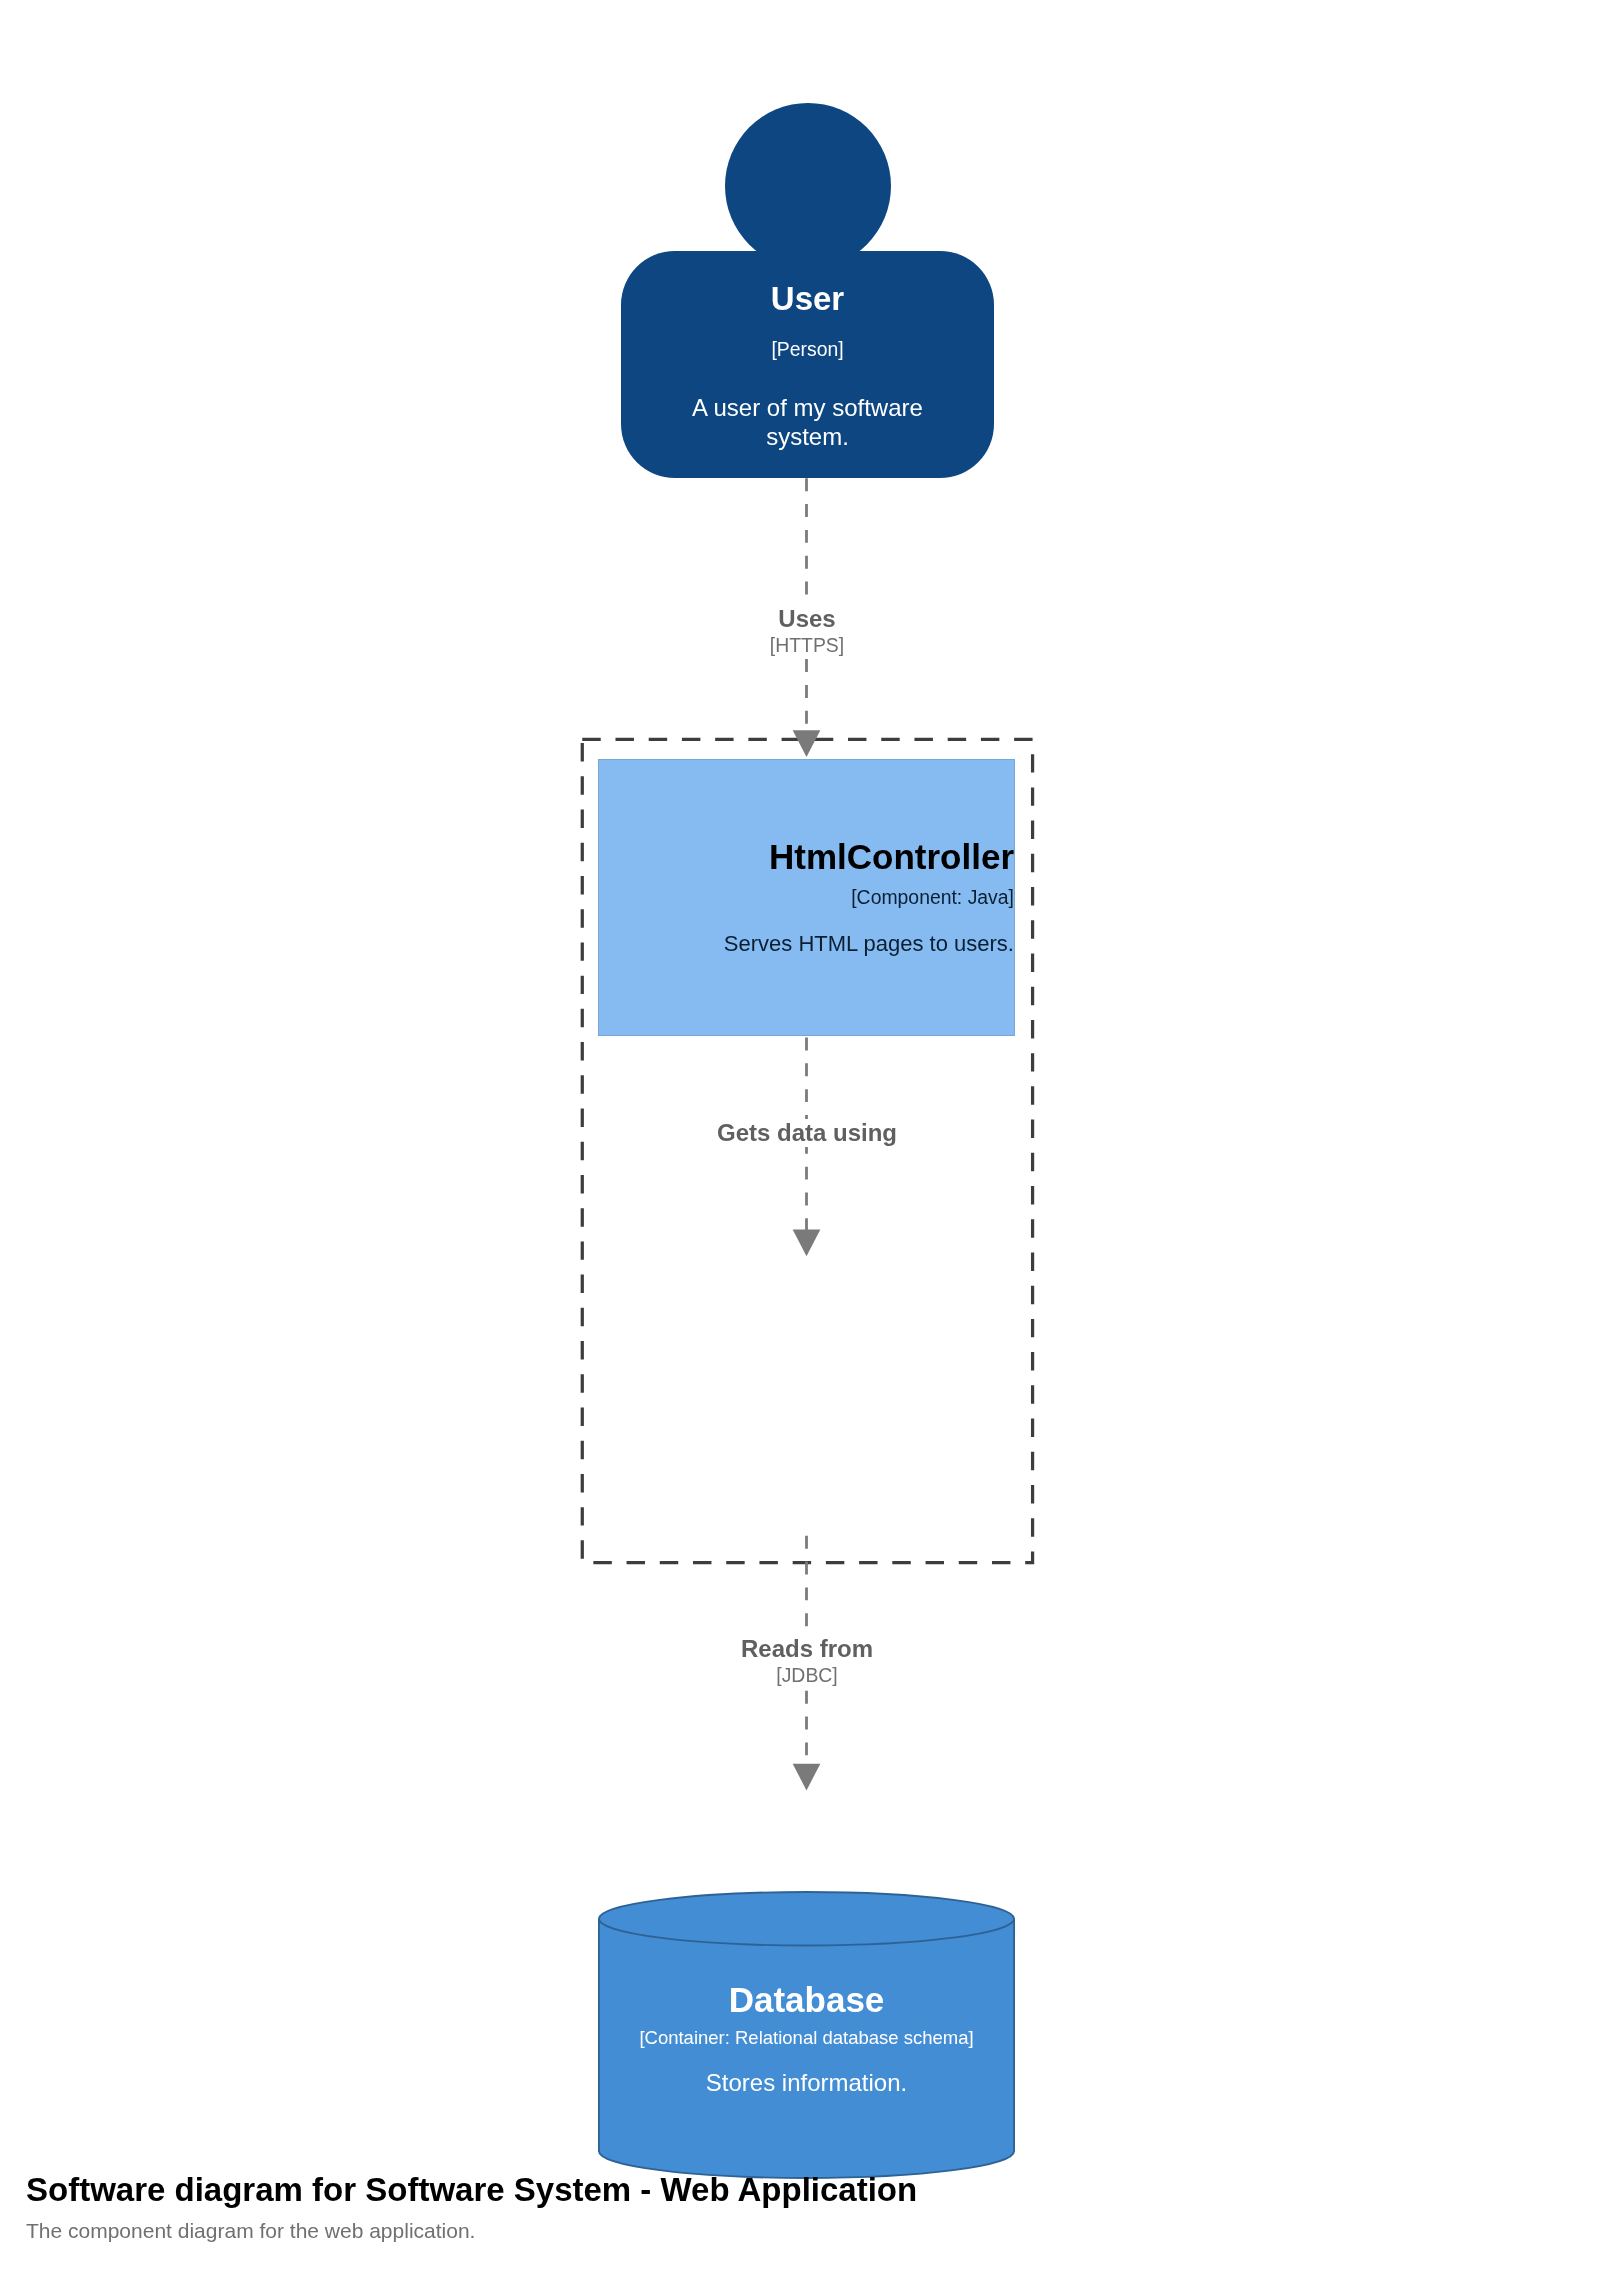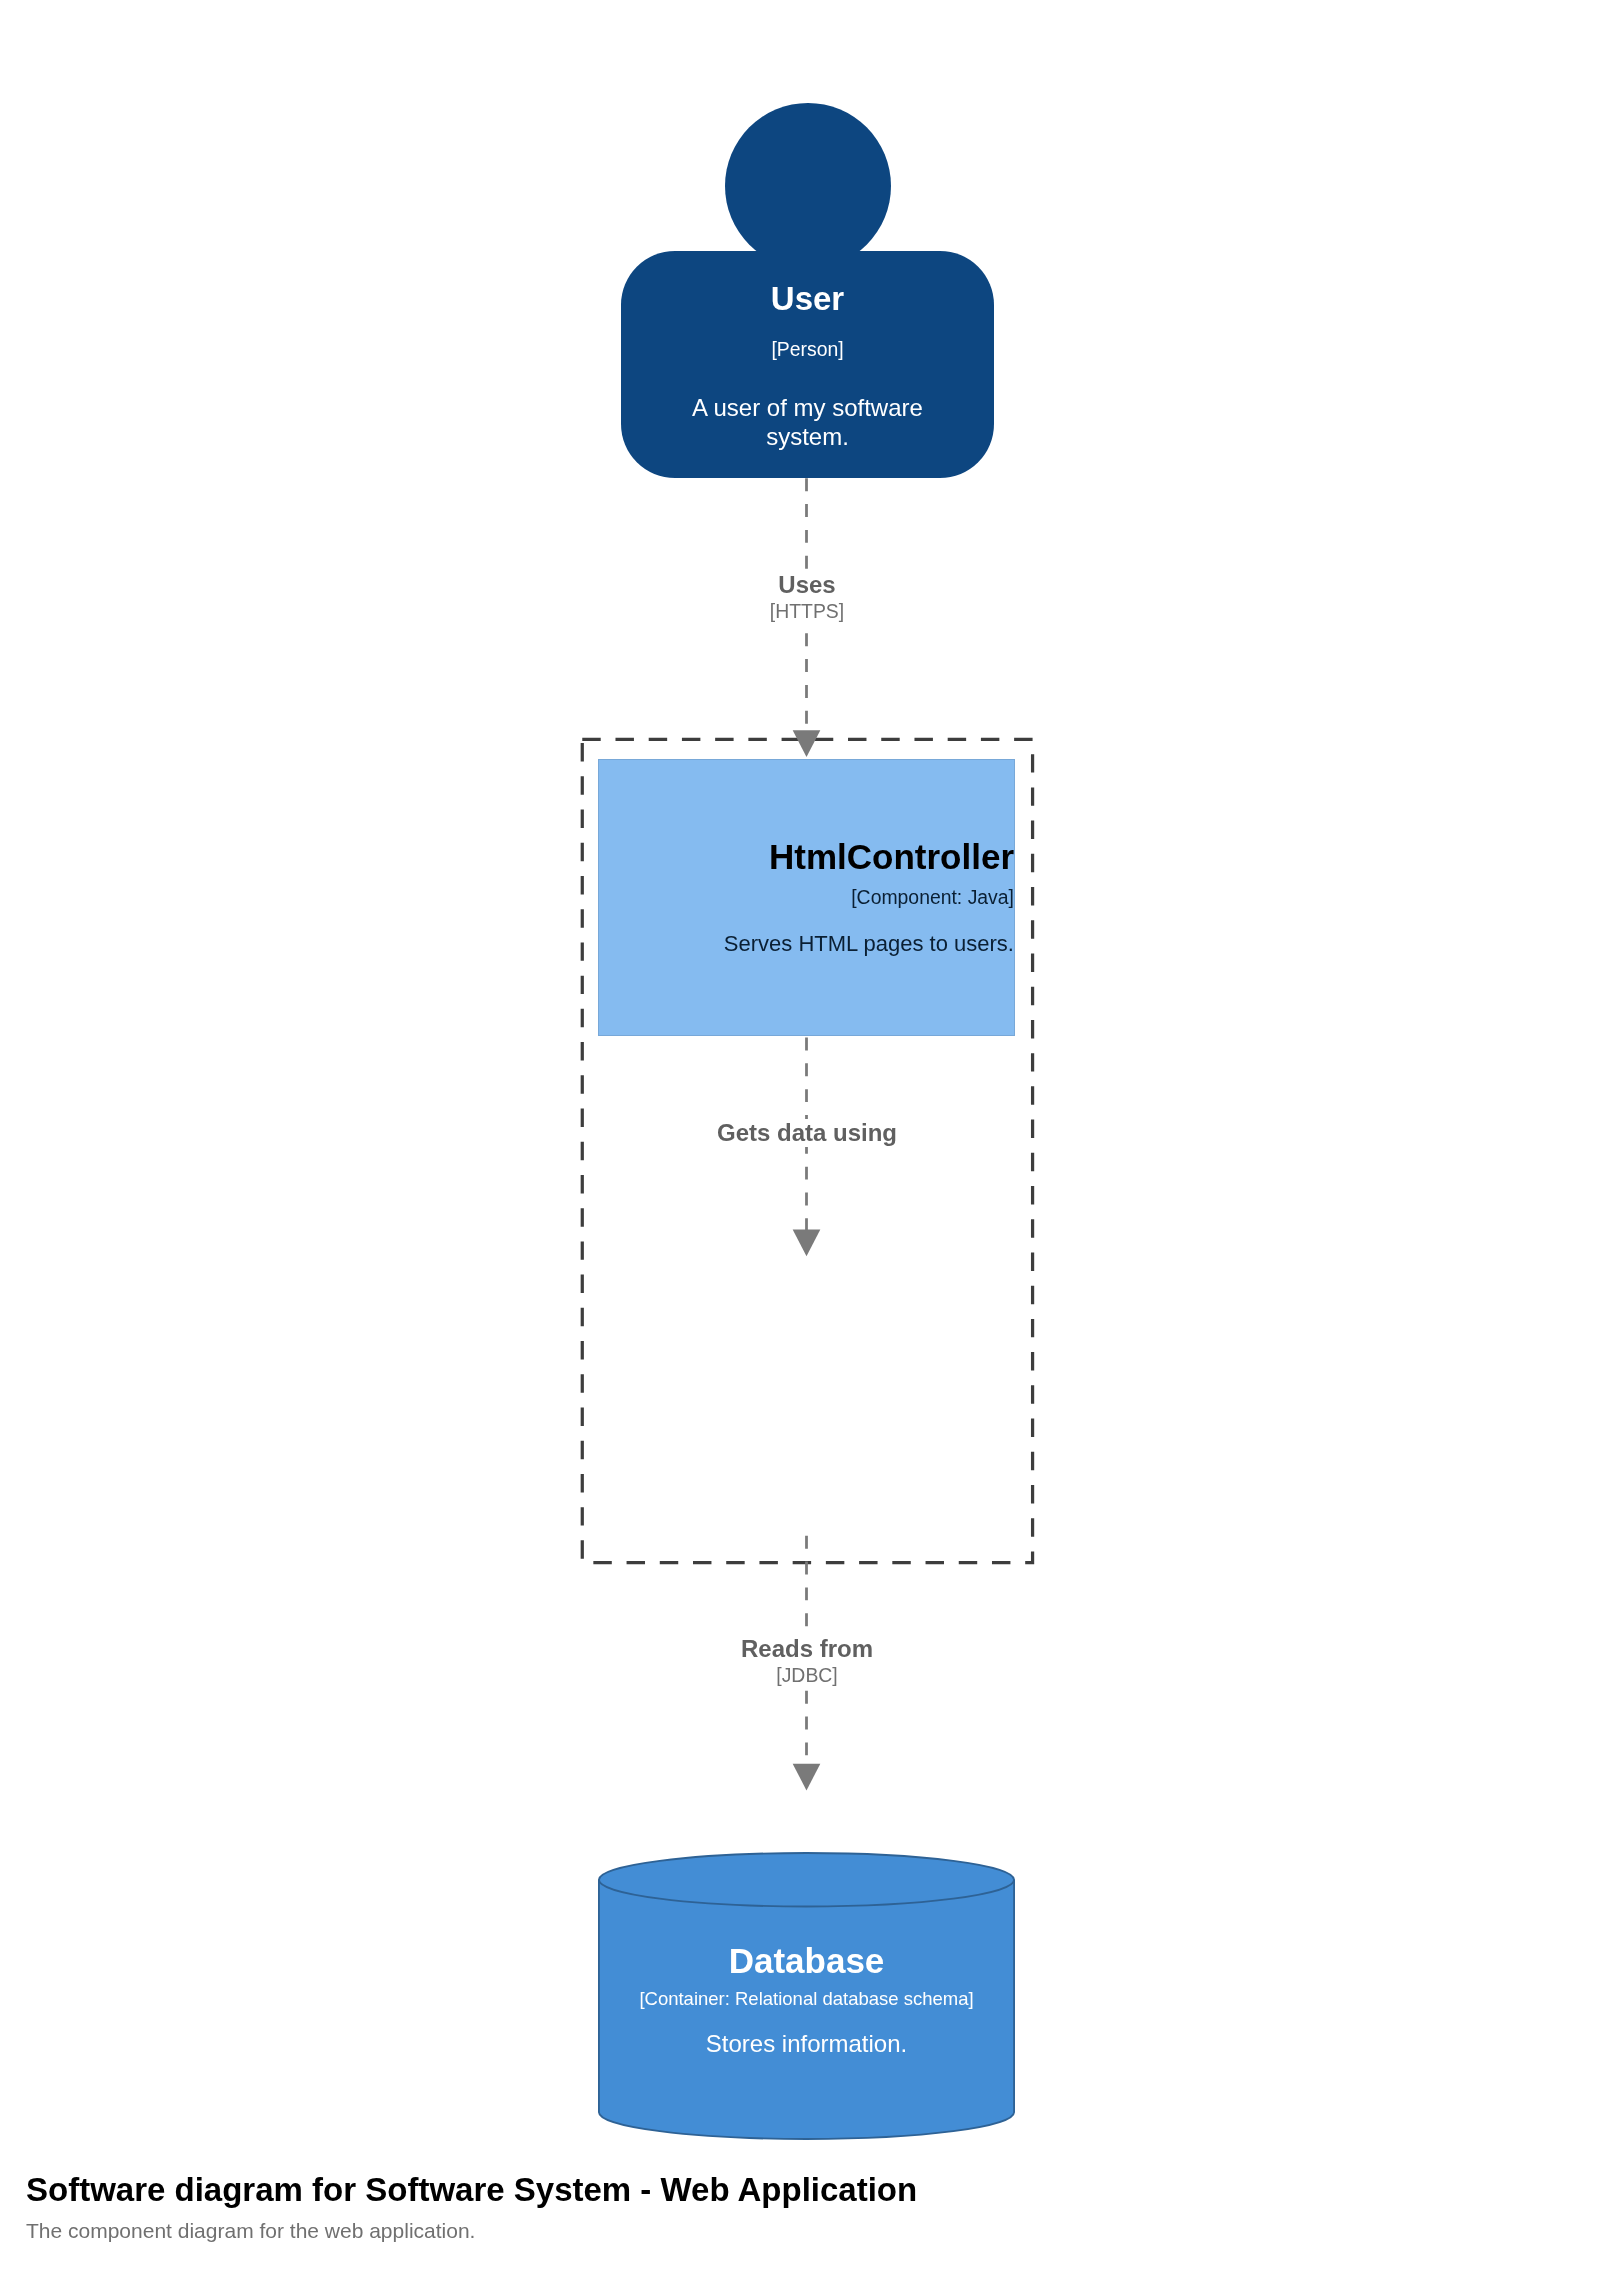--- a/index.html
+++ b/index.html
@@ -54,21 +54,21 @@
     border: 1.8px solid var(--component-border, #78a8d8);
     color: var(--component-text, #000000);
     display: flex; flex-direction: column; align-items: flex-end; justify-content: center;
     text-align: center;
   }
   .component .node-name { font-size: 35px; font-weight: bold; line-height: 42px; }
   .component .node-meta { font-size: 19.4px; line-height: 24px; margin-top: 7.4px; color: #0a1f33; }
   .component .node-desc { font-size: 22px; line-height: 29.5px; margin-top: 20px; max-width: 369px; color: #0a1f33; }
 
   
-  .cylinder { position: absolute; left: 598px; top: 1852px; width: 467px; height: 288px; }
+  .cylinder { position: absolute; left: 598px; top: 1891px; width: 467px; height: 288px; }
   .cylinder svg { position: absolute; left: 0; top: 0; }
   .cyl-body { fill: var(--container-fill, #438dd5); stroke: var(--container-border, #2e6295); stroke-width: 2; }
   .cyl-rim { fill: none; stroke: var(--container-border, #2e6295); stroke-width: 2; }
   .cyl-text {
     position: absolute; left: 0; top: 0; width: 417px; height: 288px;
     padding-top: 7.4px;
     color: var(--container-text, #ffffff);
     display: flex; flex-direction: column; align-items: center; justify-content: center;
     text-align: center;
   }
@@ -112,21 +112,21 @@
 
   <div class="person">
     <div class="person-head"></div>
     <div class="person-body">
       <div class="node-name">User</div>
       <div class="node-meta">[Person]</div>
       <div class="node-desc">A user of my software system.</div>
     </div>
   </div>
 
-  <div class="rel-label" style="top:571px">
+  <div class="rel-label" style="top:605px">
     <div class="rel-name">Uses</div>
     <div class="rel-tech">[HTTPS]</div>
   </div>
 
   <div class="component" style="top:759px">
     <div class="node-name">HtmlController</div>
     <div class="node-meta">[Component: Java]</div>
     <div class="node-desc">Serves HTML pages to users.</div>
   </div>
 

